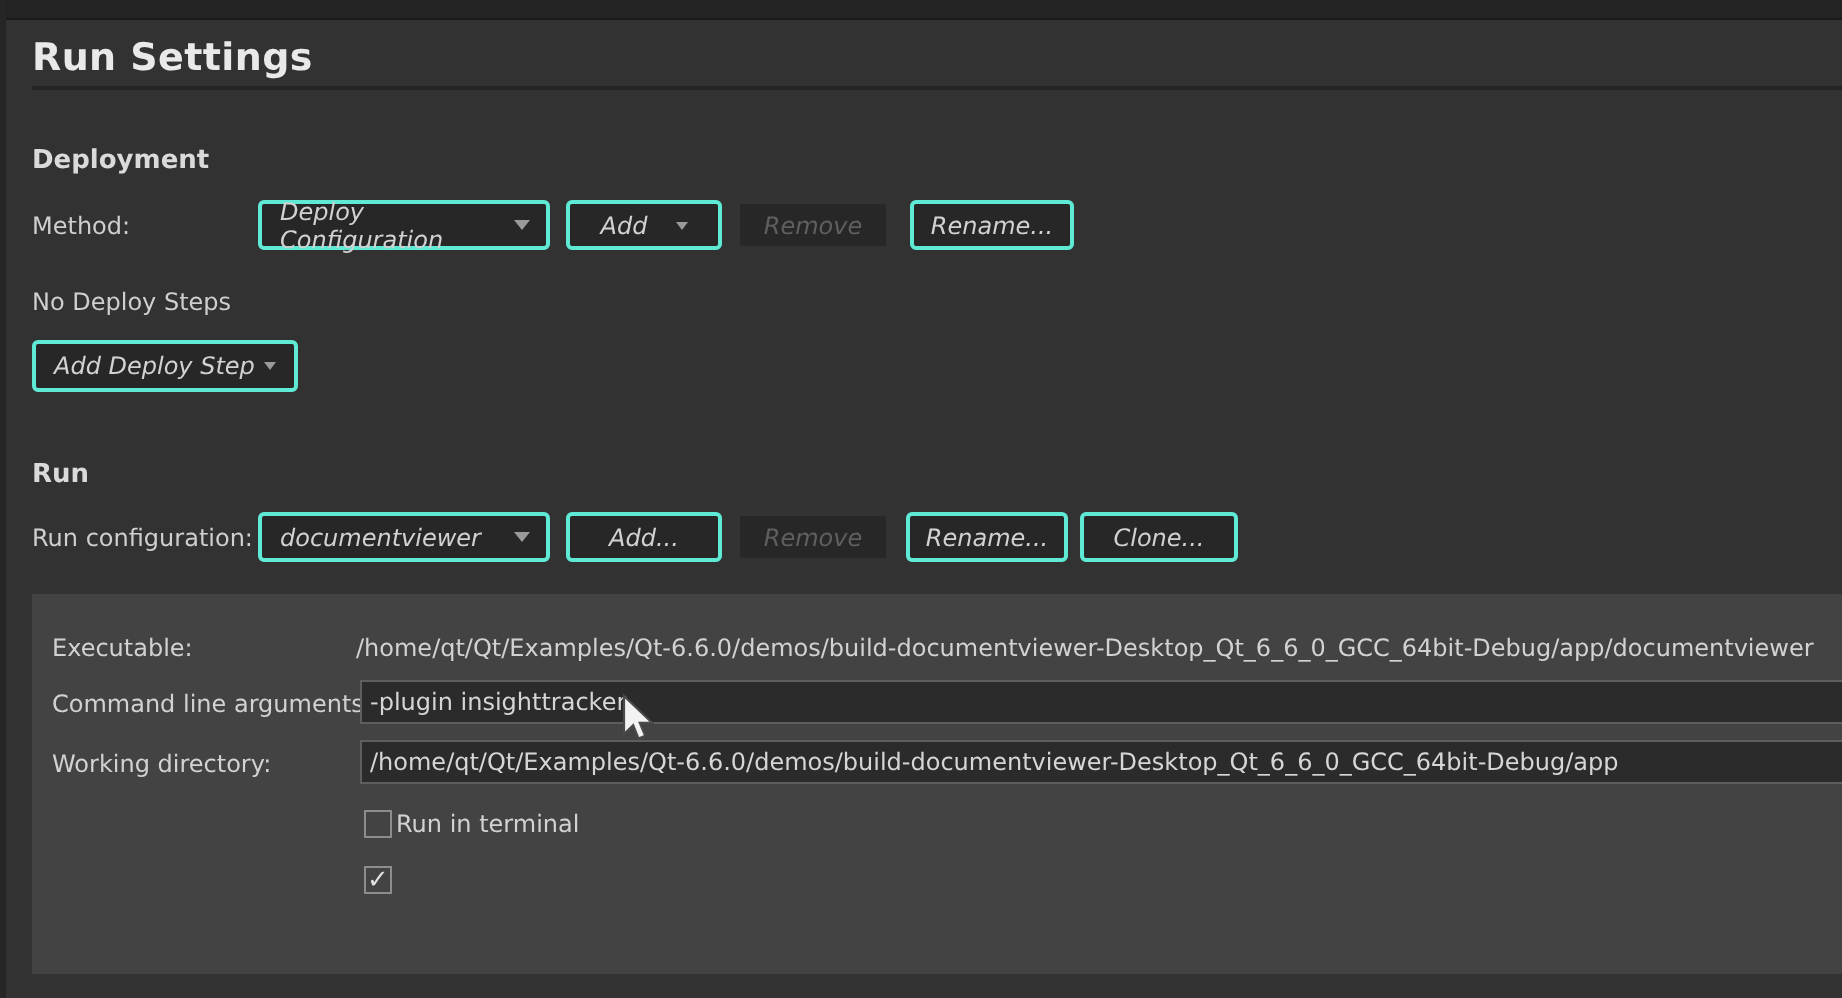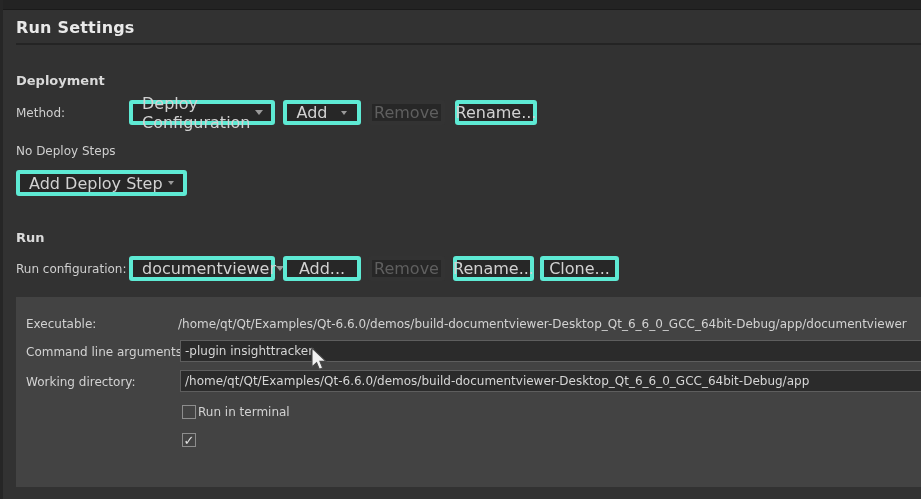--- a/index.html
+++ b/index.html
@@ -8,30 +8,30 @@
     background:#323232;
     font-family:"DejaVu Sans","Liberation Sans",sans-serif;
     font-size:12px;color:#cfcfcf;
     -webkit-font-smoothing:antialiased;
   }
   .abs{position:absolute;}
   
   .top-strip{left:0;top:0;right:0;height:9px;background:#232323;border-bottom:1px solid #1a1a1a;}
   .left-line{left:0;top:0;bottom:0;width:3px;background:#262626;}
   
-  .page-title{left:16px;top:18px;font-size:16px;font-weight:700;color:#e9e9e9;letter-spacing:.2px;}
+  .page-title{left:16px;top:18px;font-size:19px;font-weight:700;color:#e9e9e9;letter-spacing:.2px;}
   .title-rule{left:16px;top:43px;right:0;height:2px;background:#242424;}
   .section-heading{font-size:13px;font-weight:700;color:#dadada;}
   .lbl{color:#cfcfcf;}
   .row{height:25px;display:flex;align-items:center;}
   
   .btn,.combo{
-    box-sizing:border-box;height:25px;background:#272727;border:4px solid #5eead4;
+    box-sizing:border-box;height:25px;background:#272727;border:2px solid #5eead4;
     border-radius:3px;color:#d2d2d2;display:flex;align-items:center;justify-content:center;
-    font-size:16px;cursor:default;
+    font-size:12px;cursor:default;font-style:italic;
   }
   .btn.disabled{color:#5f5f5f;border-color:#333333;}
   .combo{justify-content:space-between;padding:0 8px 0 9px;}
   .arrow-down{
     width:0;height:0;border-left:4px solid transparent;border-right:4px solid transparent;
     border-top:5px solid #9a9a9a;display:inline-block;flex:none;
   }
   .arrow-sm{border-left-width:3.5px;border-right-width:3.5px;border-top-width:4px;}
   .btn .arrow-gap{margin-left:14px;}
   

